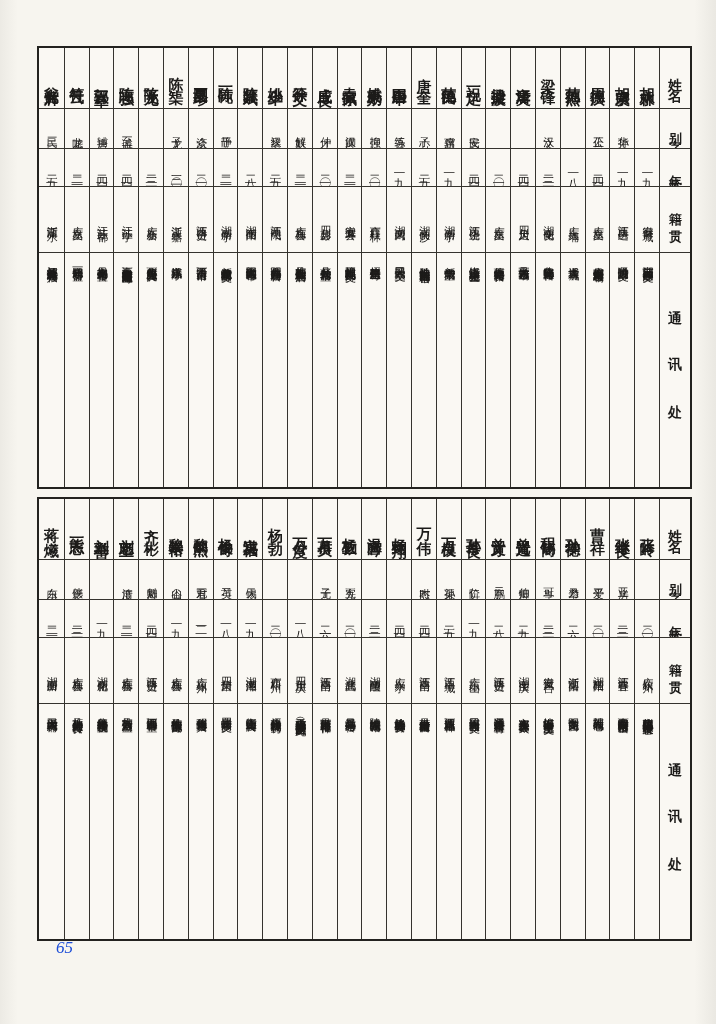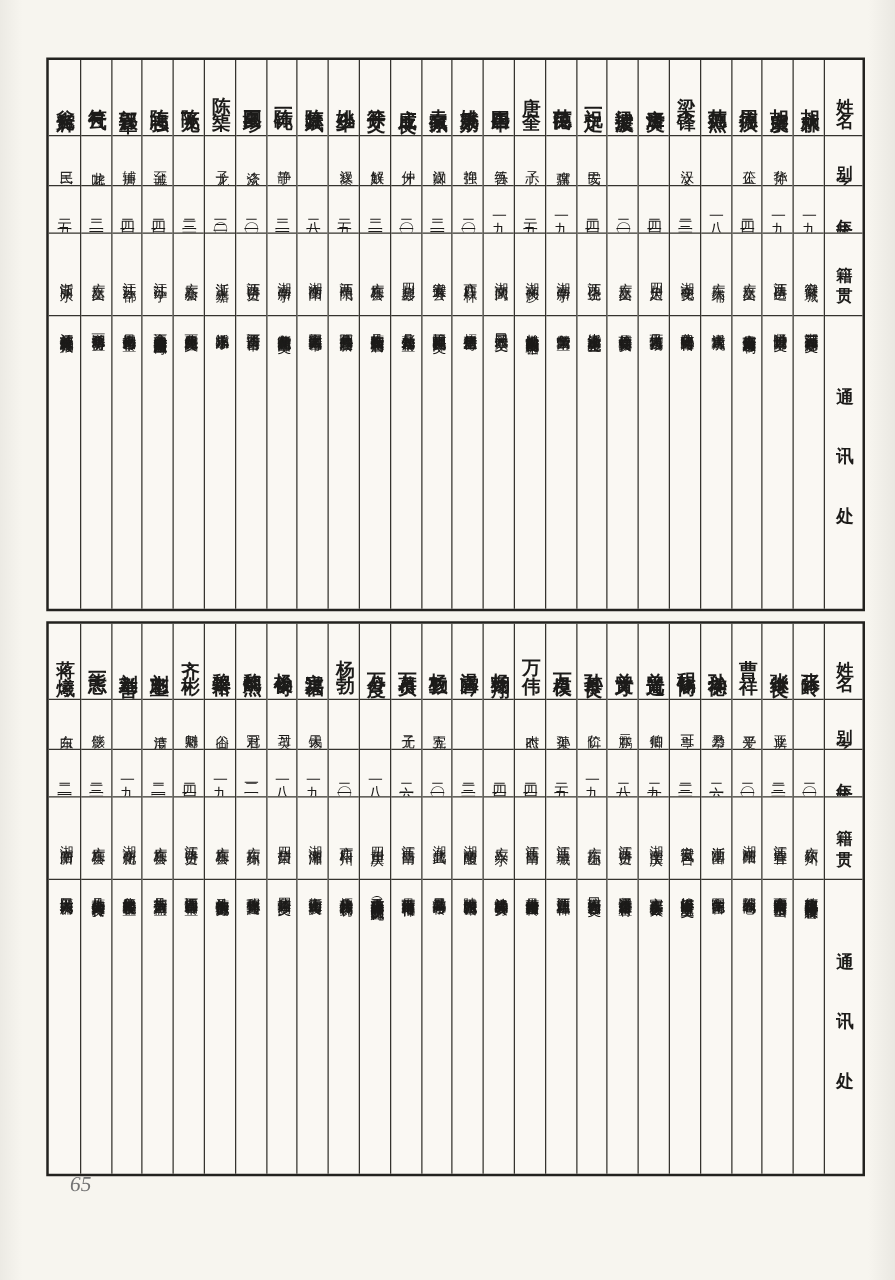--- a/index.html
+++ b/index.html
@@ -36,21 +36,21 @@
   .cell-native { height:66px; font-size:11px; letter-spacing:1.5px; }
   .cell-addr   { flex:1; font-size:11px; letter-spacing:0.4px; justify-content:flex-start; padding-top:5px; }
   .hdr .cell   { font-weight:bold; }
   .hdr .cell-name   { font-size:14px; letter-spacing:11px; }
   .hdr .cell-zi     { font-size:13px; letter-spacing:7px;  font-weight:bold; }
   .hdr .cell-age    { font-size:13px; letter-spacing:3px;  font-weight:bold; }
   .hdr .cell-native { font-size:13px; letter-spacing:17px; font-weight:bold; }
   .hdr .cell-addr   { font-size:14px; letter-spacing:48px; justify-content:center; padding-top:0; }
   .page-number {
     position:absolute; left:56px; top:938px;
-    font-style:italic; font-size:17px; color:#737373;
+    font-style:italic; font-size:17px; color:#1d4ed8;
   }
 </style>
 </head>
 <body>
 
 <div class="dir-table" id="table-top">
   <div class="col hdr">
     <div class="cell cell-name">姓名</div>
     <div class="cell cell-zi">别字</div>
     <div class="cell cell-age">年龄</div>

